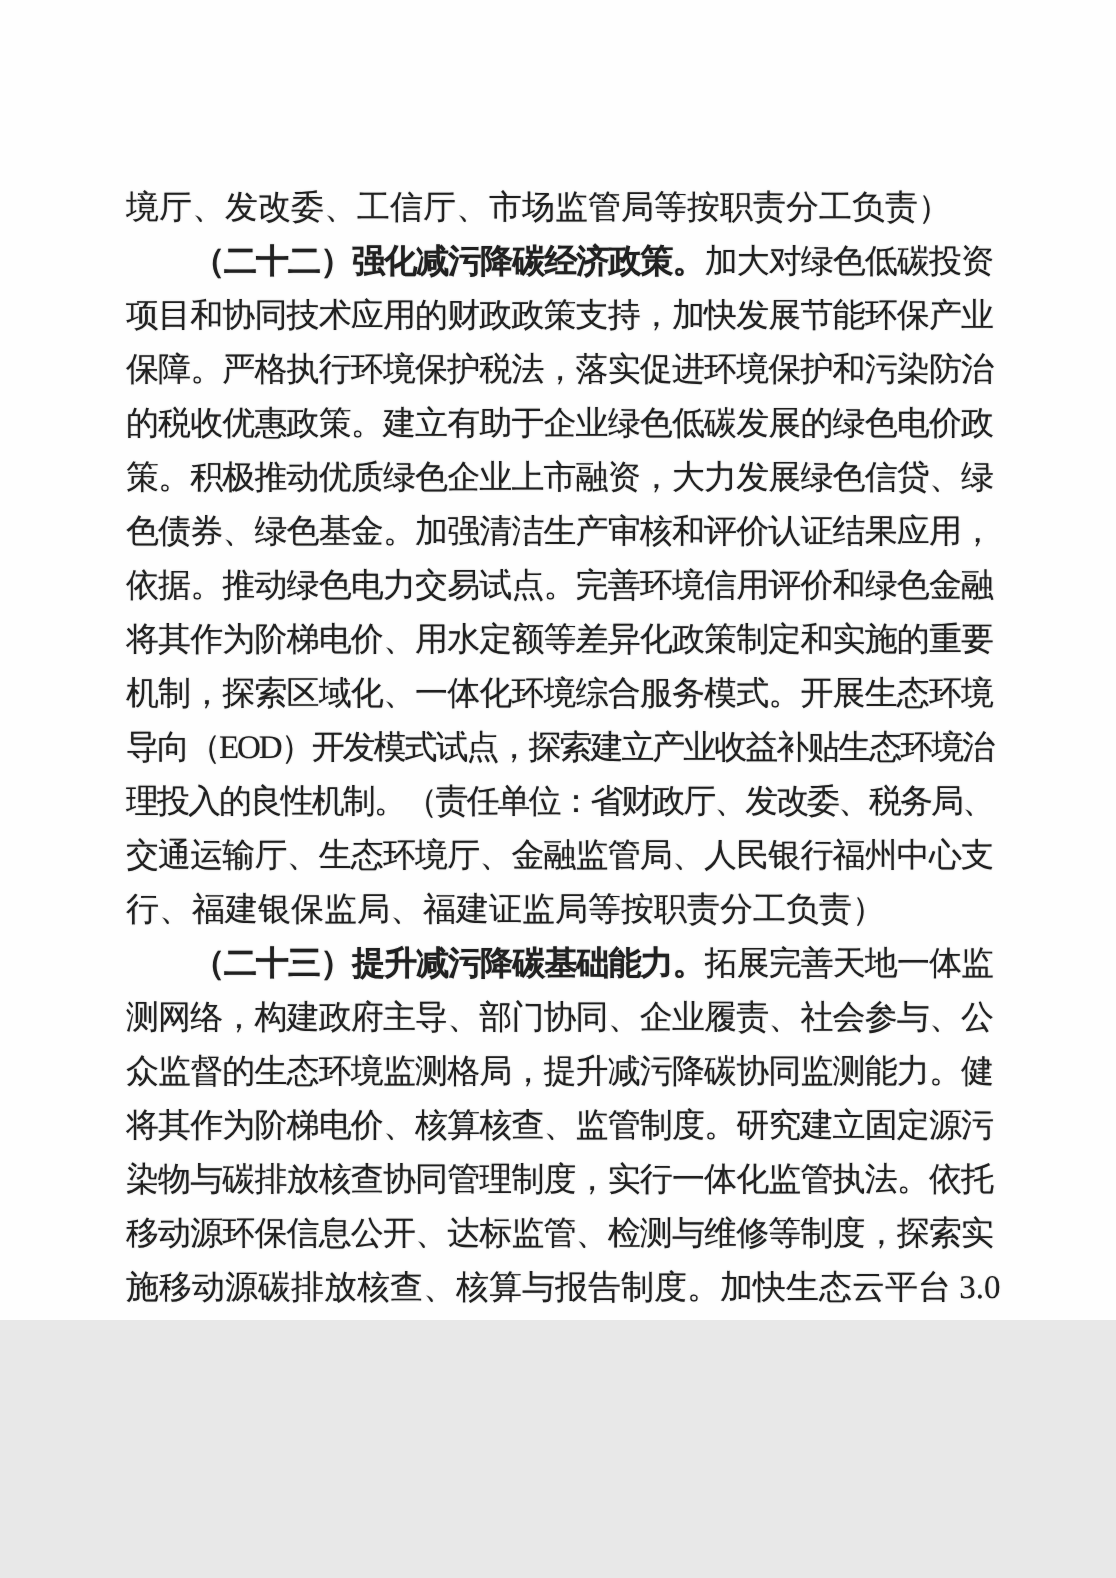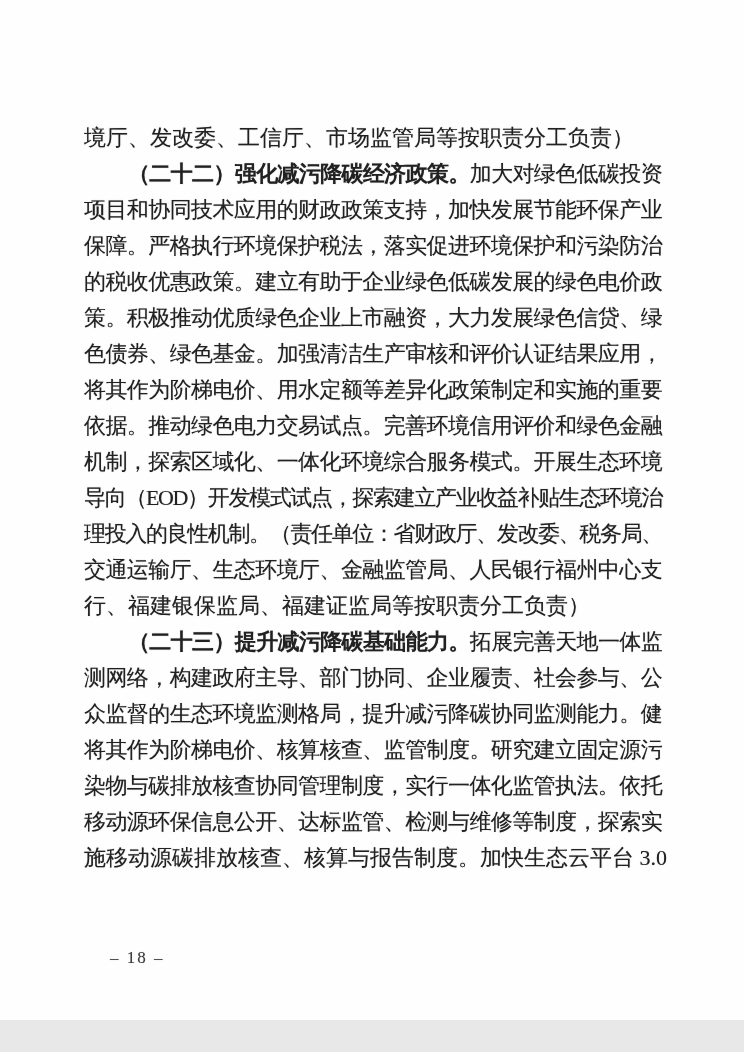--- a/index.html
+++ b/index.html
@@ -1,19 +1,19 @@
 <!DOCTYPE html>
 <html lang="zh"><head>
 <meta charset="utf-8">
 <style>
   html, body { margin: 0; padding: 0; background: #e8e8e8; }
   .page {
     position: relative;
     width: 744px;
-    height: 1020px;
+    height: 880px;
     margin: 0 auto;
     background: #fefefe;
     overflow: hidden;
     font-family: "Liberation Serif", "DejaVu Serif", serif;
     color: #212121;
   }
   .doc-body {
     position: absolute;
     left: 84px;
     top: 120px;
@@ -47,22 +47,22 @@
 
 <div class="page">
   <div class="doc-body">
       <div class="line"><span class="run">境厅、发改委、工信厅、市场监管局等按职责分工负责）</span></div>
       <div class="line indent" style="letter-spacing: -0.64px;"><span class="run b">（二十二）强化减污降碳经济政策。</span><span class="run">加大对绿色低碳投资</span></div>
       <div class="line" style="letter-spacing: -0.59px;"><span class="run">项目和协同技术应用的财政政策支持，加快发展节能环保产业</span></div>
       <div class="line" style="letter-spacing: -0.59px;"><span class="run">保障。严格执行环境保护税法，落实促进环境保护和污染防治</span></div>
       <div class="line" style="letter-spacing: -0.59px;"><span class="run">的税收优惠政策。建立有助于企业绿色低碳发展的绿色电价政</span></div>
       <div class="line" style="letter-spacing: -0.59px;"><span class="run">策。积极推动优质绿色企业上市融资，大力发展绿色信贷、绿</span></div>
       <div class="line" style="letter-spacing: -0.59px;"><span class="run">色债券、绿色基金。加强清洁生产审核和评价认证结果应用，</span></div>
+      <div class="line" style="letter-spacing: -0.59px;"><span class="run">依据。推动绿色电力交易试点。完善环境信用评价和绿色金融</span></div>
       <div class="line" style="letter-spacing: -0.59px;"><span class="run">将其作为阶梯电价、用水定额等差异化政策制定和实施的重要</span></div>
-      <div class="line" style="letter-spacing: -0.59px;"><span class="run">依据。推动绿色电力交易试点。完善环境信用评价和绿色金融</span></div>
       <div class="line" style="letter-spacing: -0.59px;"><span class="run">机制，探索区域化、一体化环境综合服务模式。开展生态环境</span></div>
       <div class="line" style="letter-spacing: -1.35px;"><span class="run">导向（EOD）开发模式试点，探索建立产业收益补贴生态环境治</span></div>
       <div class="line" style="letter-spacing: -1.36px;"><span class="run">理投入的良性机制。（责任单位：省财政厅、发改委、税务局、</span></div>
       <div class="line" style="letter-spacing: -0.59px;"><span class="run">交通运输厅、生态环境厅、金融监管局、人民银行福州中心支</span></div>
       <div class="line"><span class="run">行、福建银保监局、福建证监局等按职责分工负责）</span></div>
       <div class="line indent" style="letter-spacing: -0.64px;"><span class="run b">（二十三）提升减污降碳基础能力。</span><span class="run">拓展完善天地一体监</span></div>
       <div class="line" style="letter-spacing: -0.59px;"><span class="run">测网络，构建政府主导、部门协同、企业履责、社会参与、公</span></div>
       <div class="line" style="letter-spacing: -0.59px;"><span class="run">众监督的生态环境监测格局，提升减污降碳协同监测能力。健</span></div>
       <div class="line" style="letter-spacing: -0.59px;"><span class="run">将其作为阶梯电价、核算核查、监管制度。研究建立固定源污</span></div>
       <div class="line" style="letter-spacing: -0.59px;"><span class="run">染物与碳排放核查协同管理制度，实行一体化监管执法。依托</span></div>

